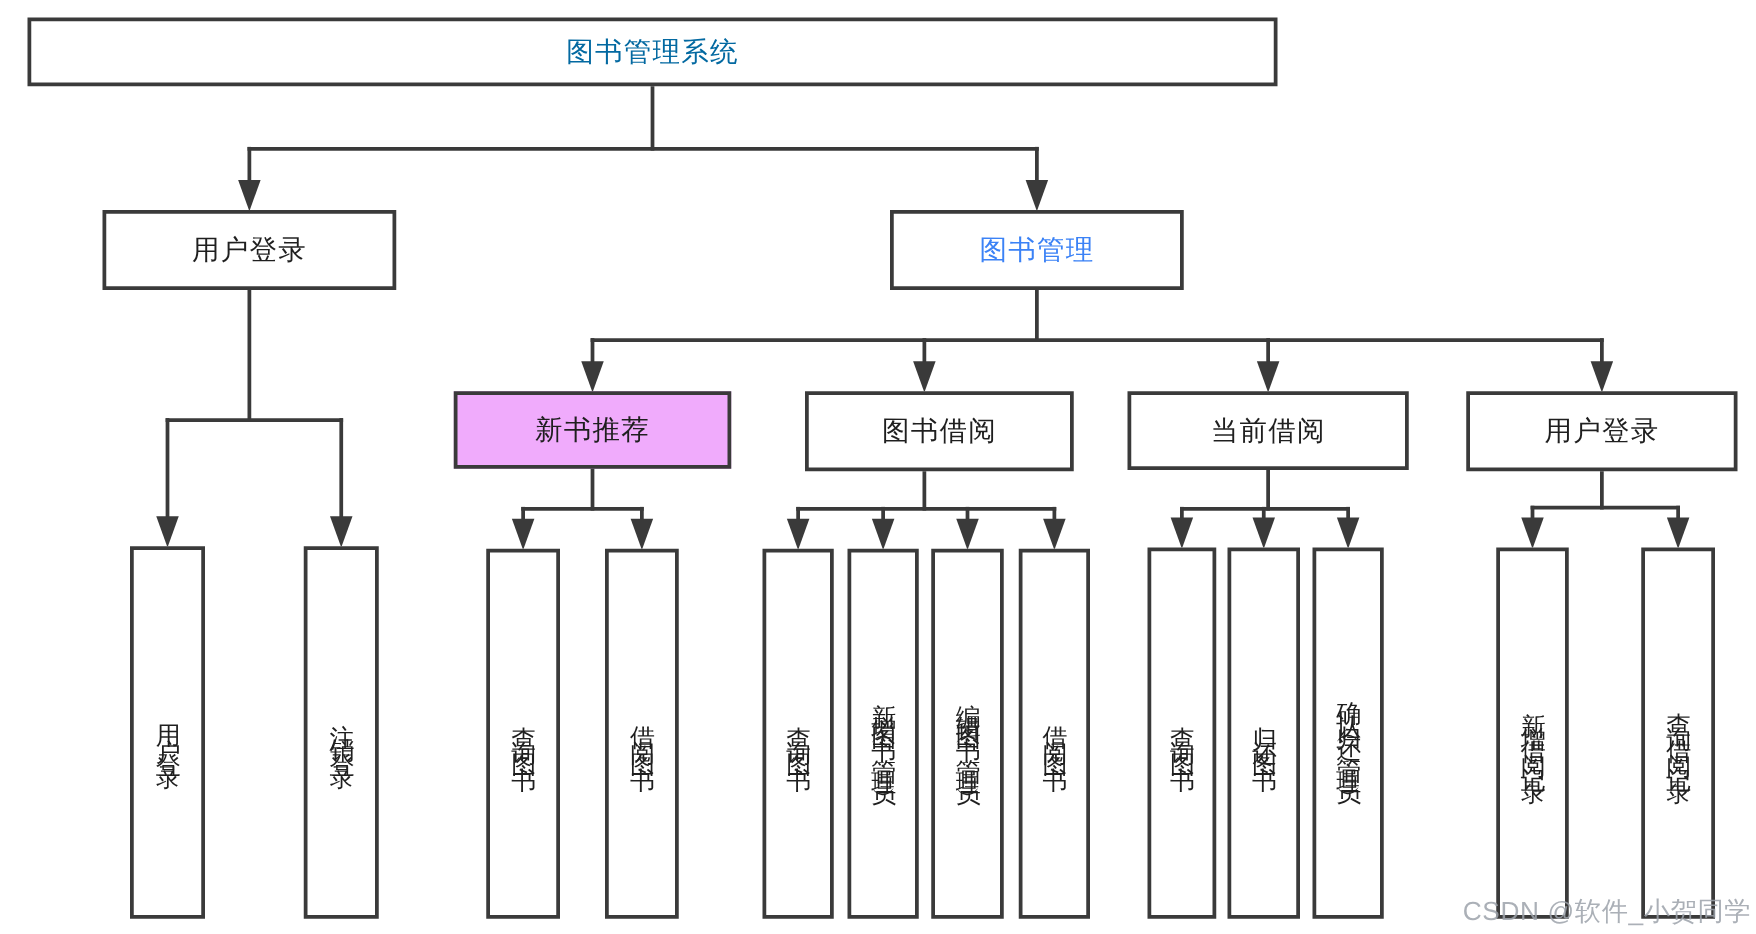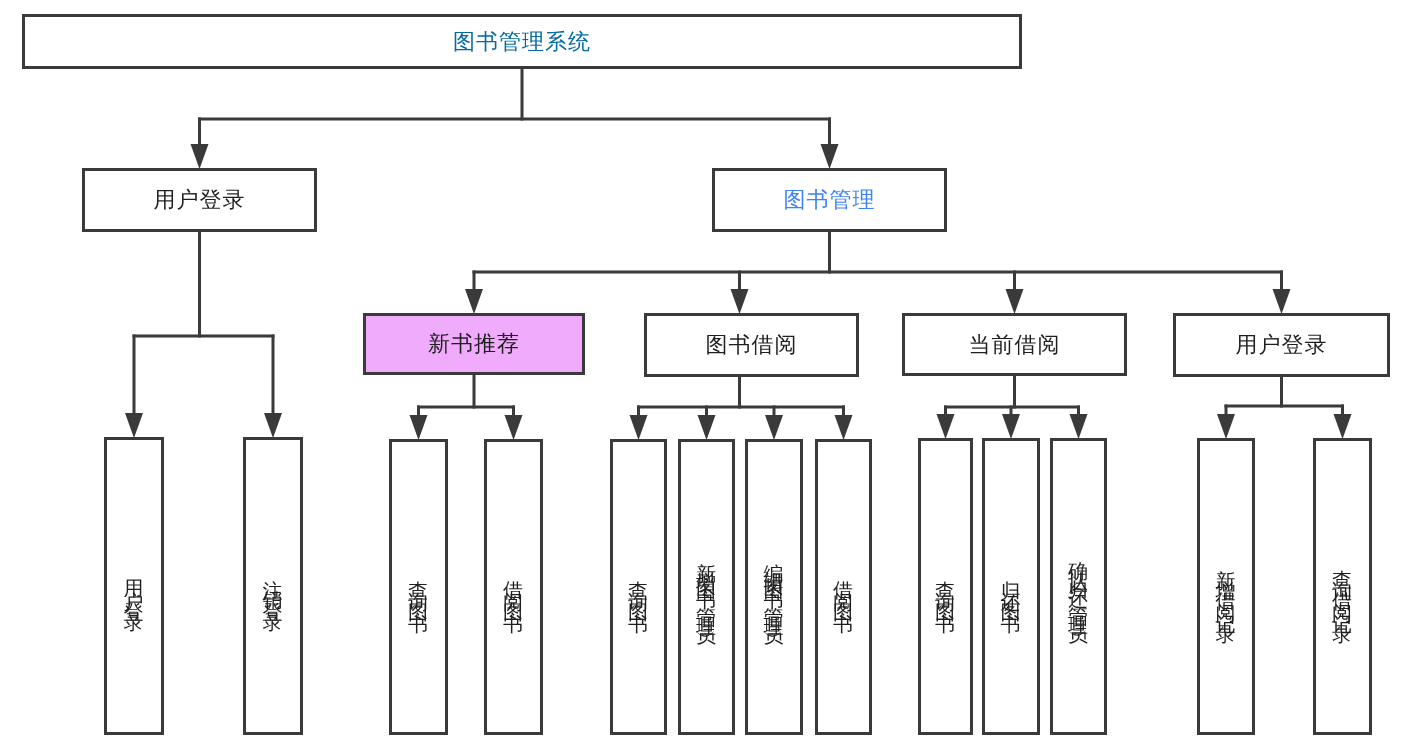--- a/index.html
+++ b/index.html
@@ -159,13 +159,14 @@
       <div class="node v long" style="left: 1050px; top: 438px; width: 57px; height: 297px; border-color: rgb(58, 58, 58); background: rgb(255, 255, 255); color: rgb(31, 31, 31);">
         <span class="lbl">确认归还（管理员）</span>
       </div>
       <div class="node v" style="left: 1197px; top: 438px; width: 58px; height: 297px; border-color: rgb(58, 58, 58); background: rgb(255, 255, 255); color: rgb(31, 31, 31);">
         <span class="lbl">新增借阅记录</span>
       </div>
       <div class="node v" style="left: 1313px; top: 438px; width: 59px; height: 297px; border-color: rgb(58, 58, 58); background: rgb(255, 255, 255); color: rgb(31, 31, 31);">
         <span class="lbl">查询借阅记录</span>
       </div>
     </div>
+  <div id="watermark" style="color: rgb(157, 163, 171);">CSDN @软件_小贺同学</div>
 </div>
 
 </body></html>

